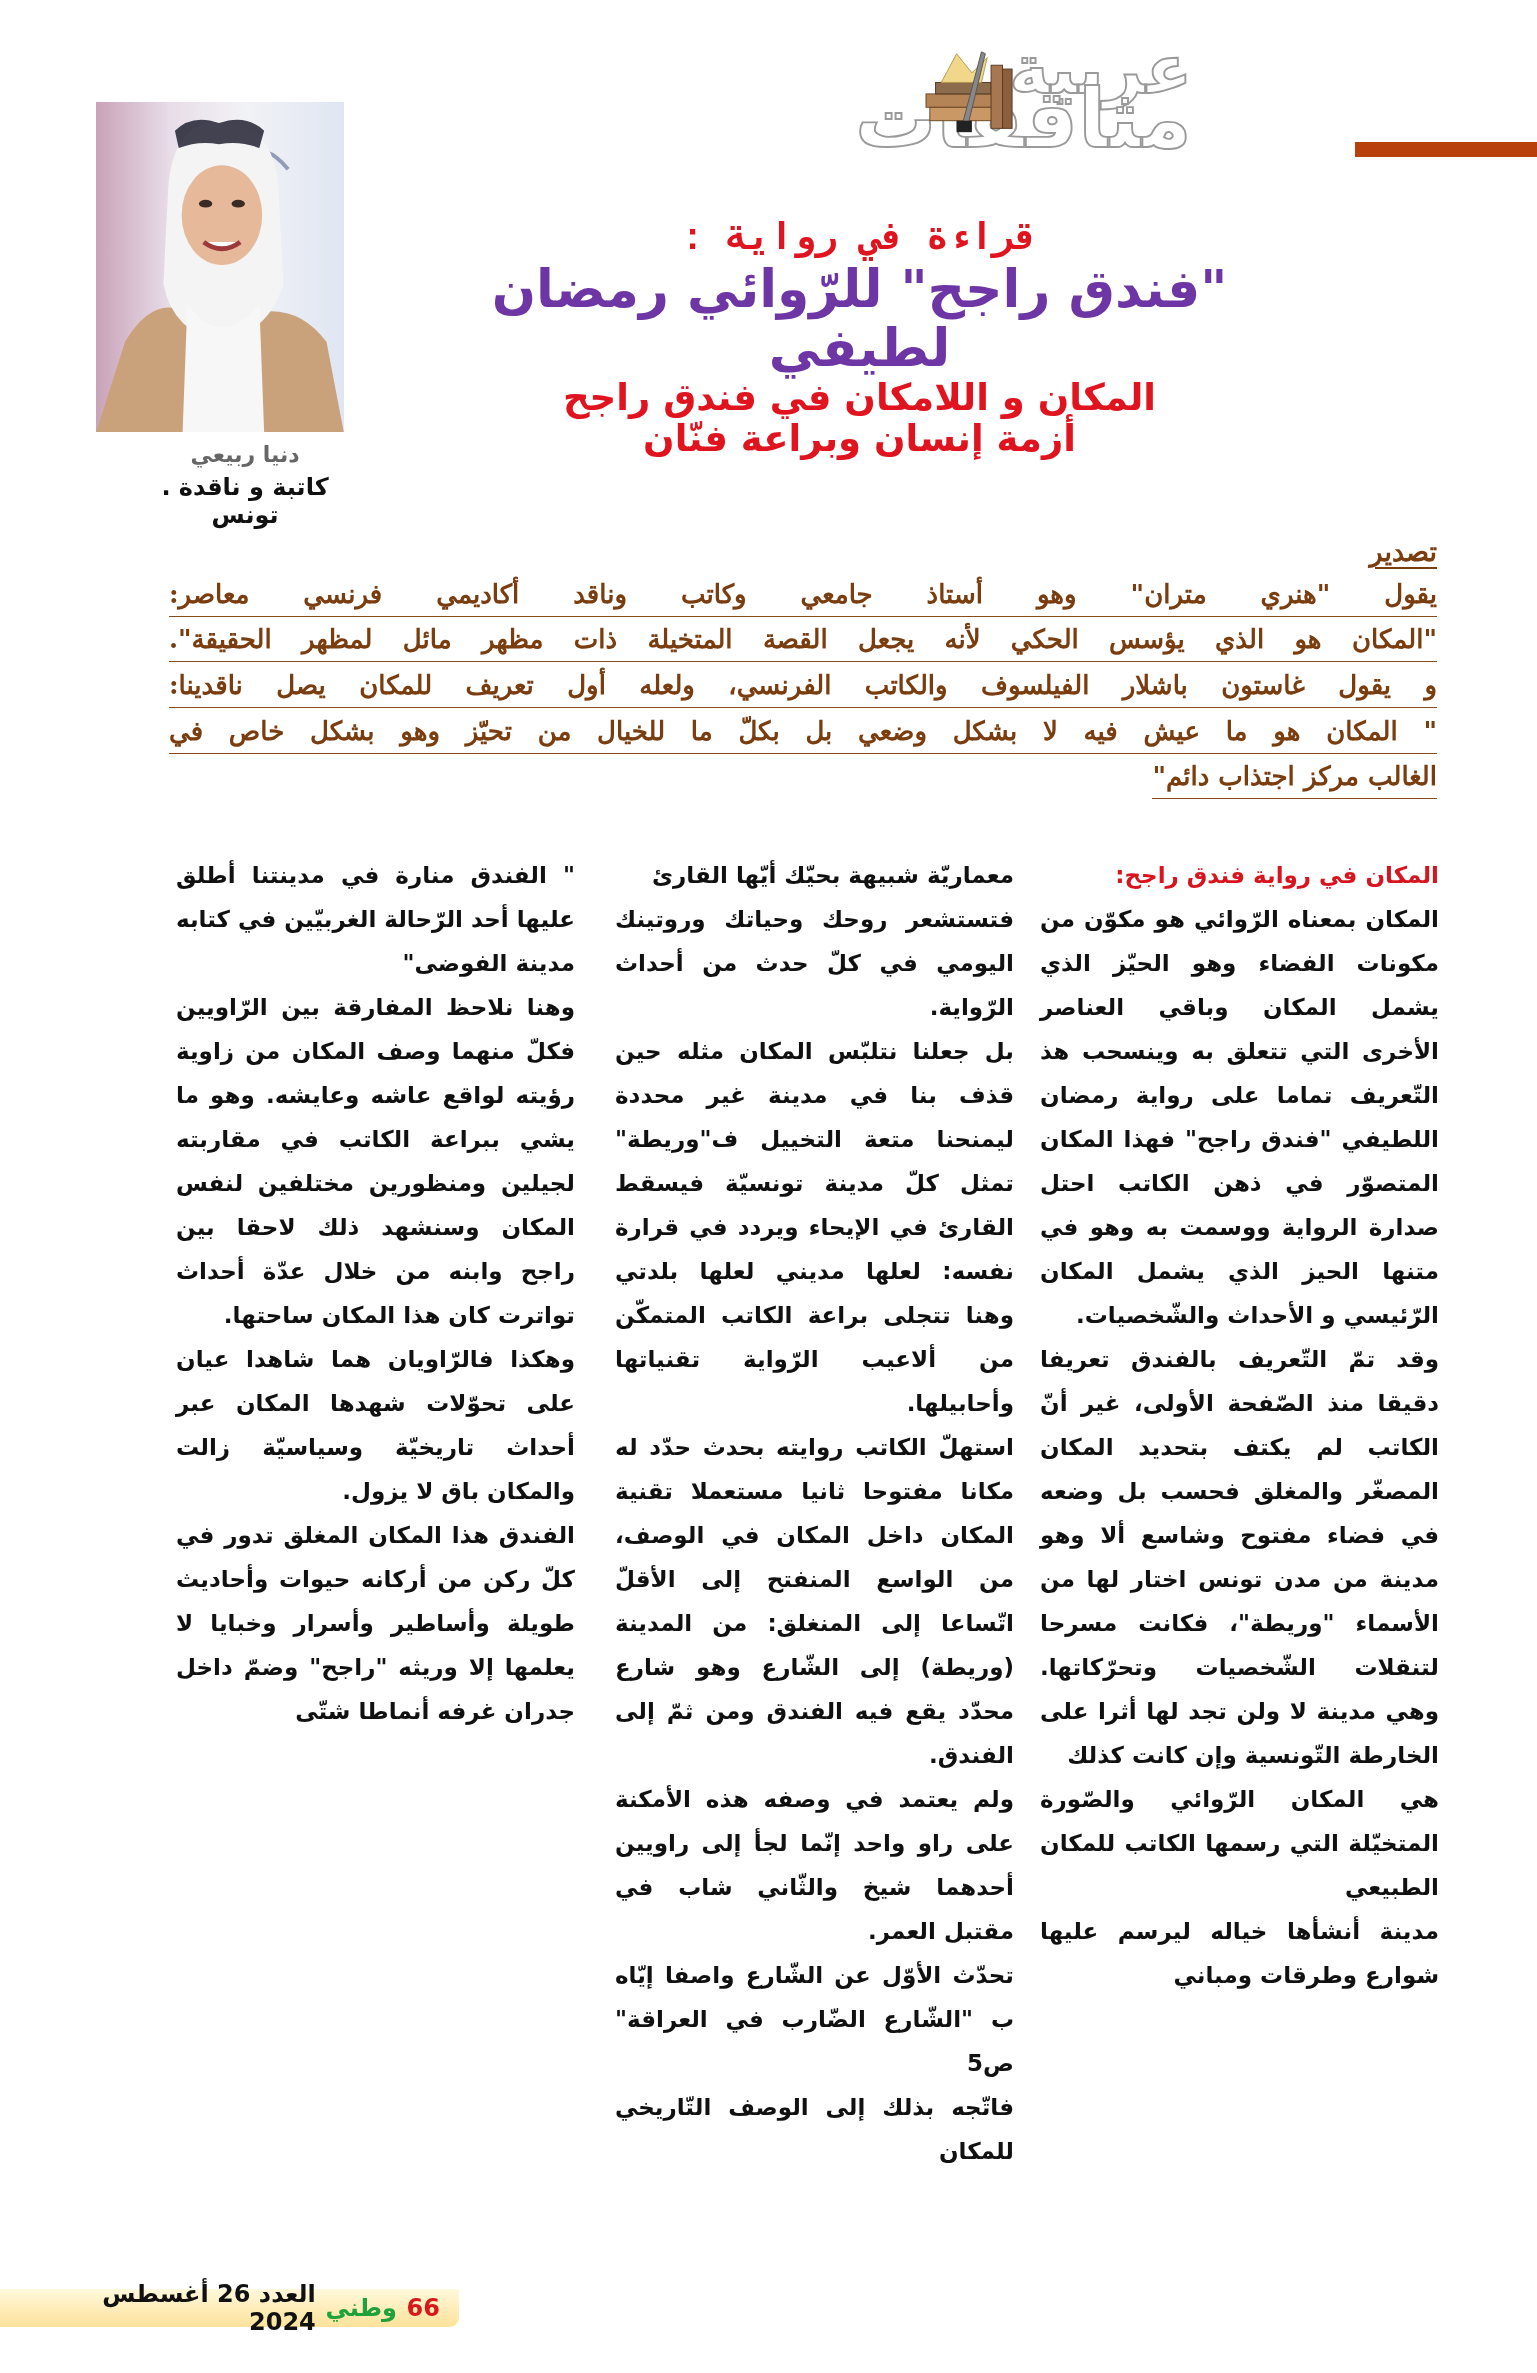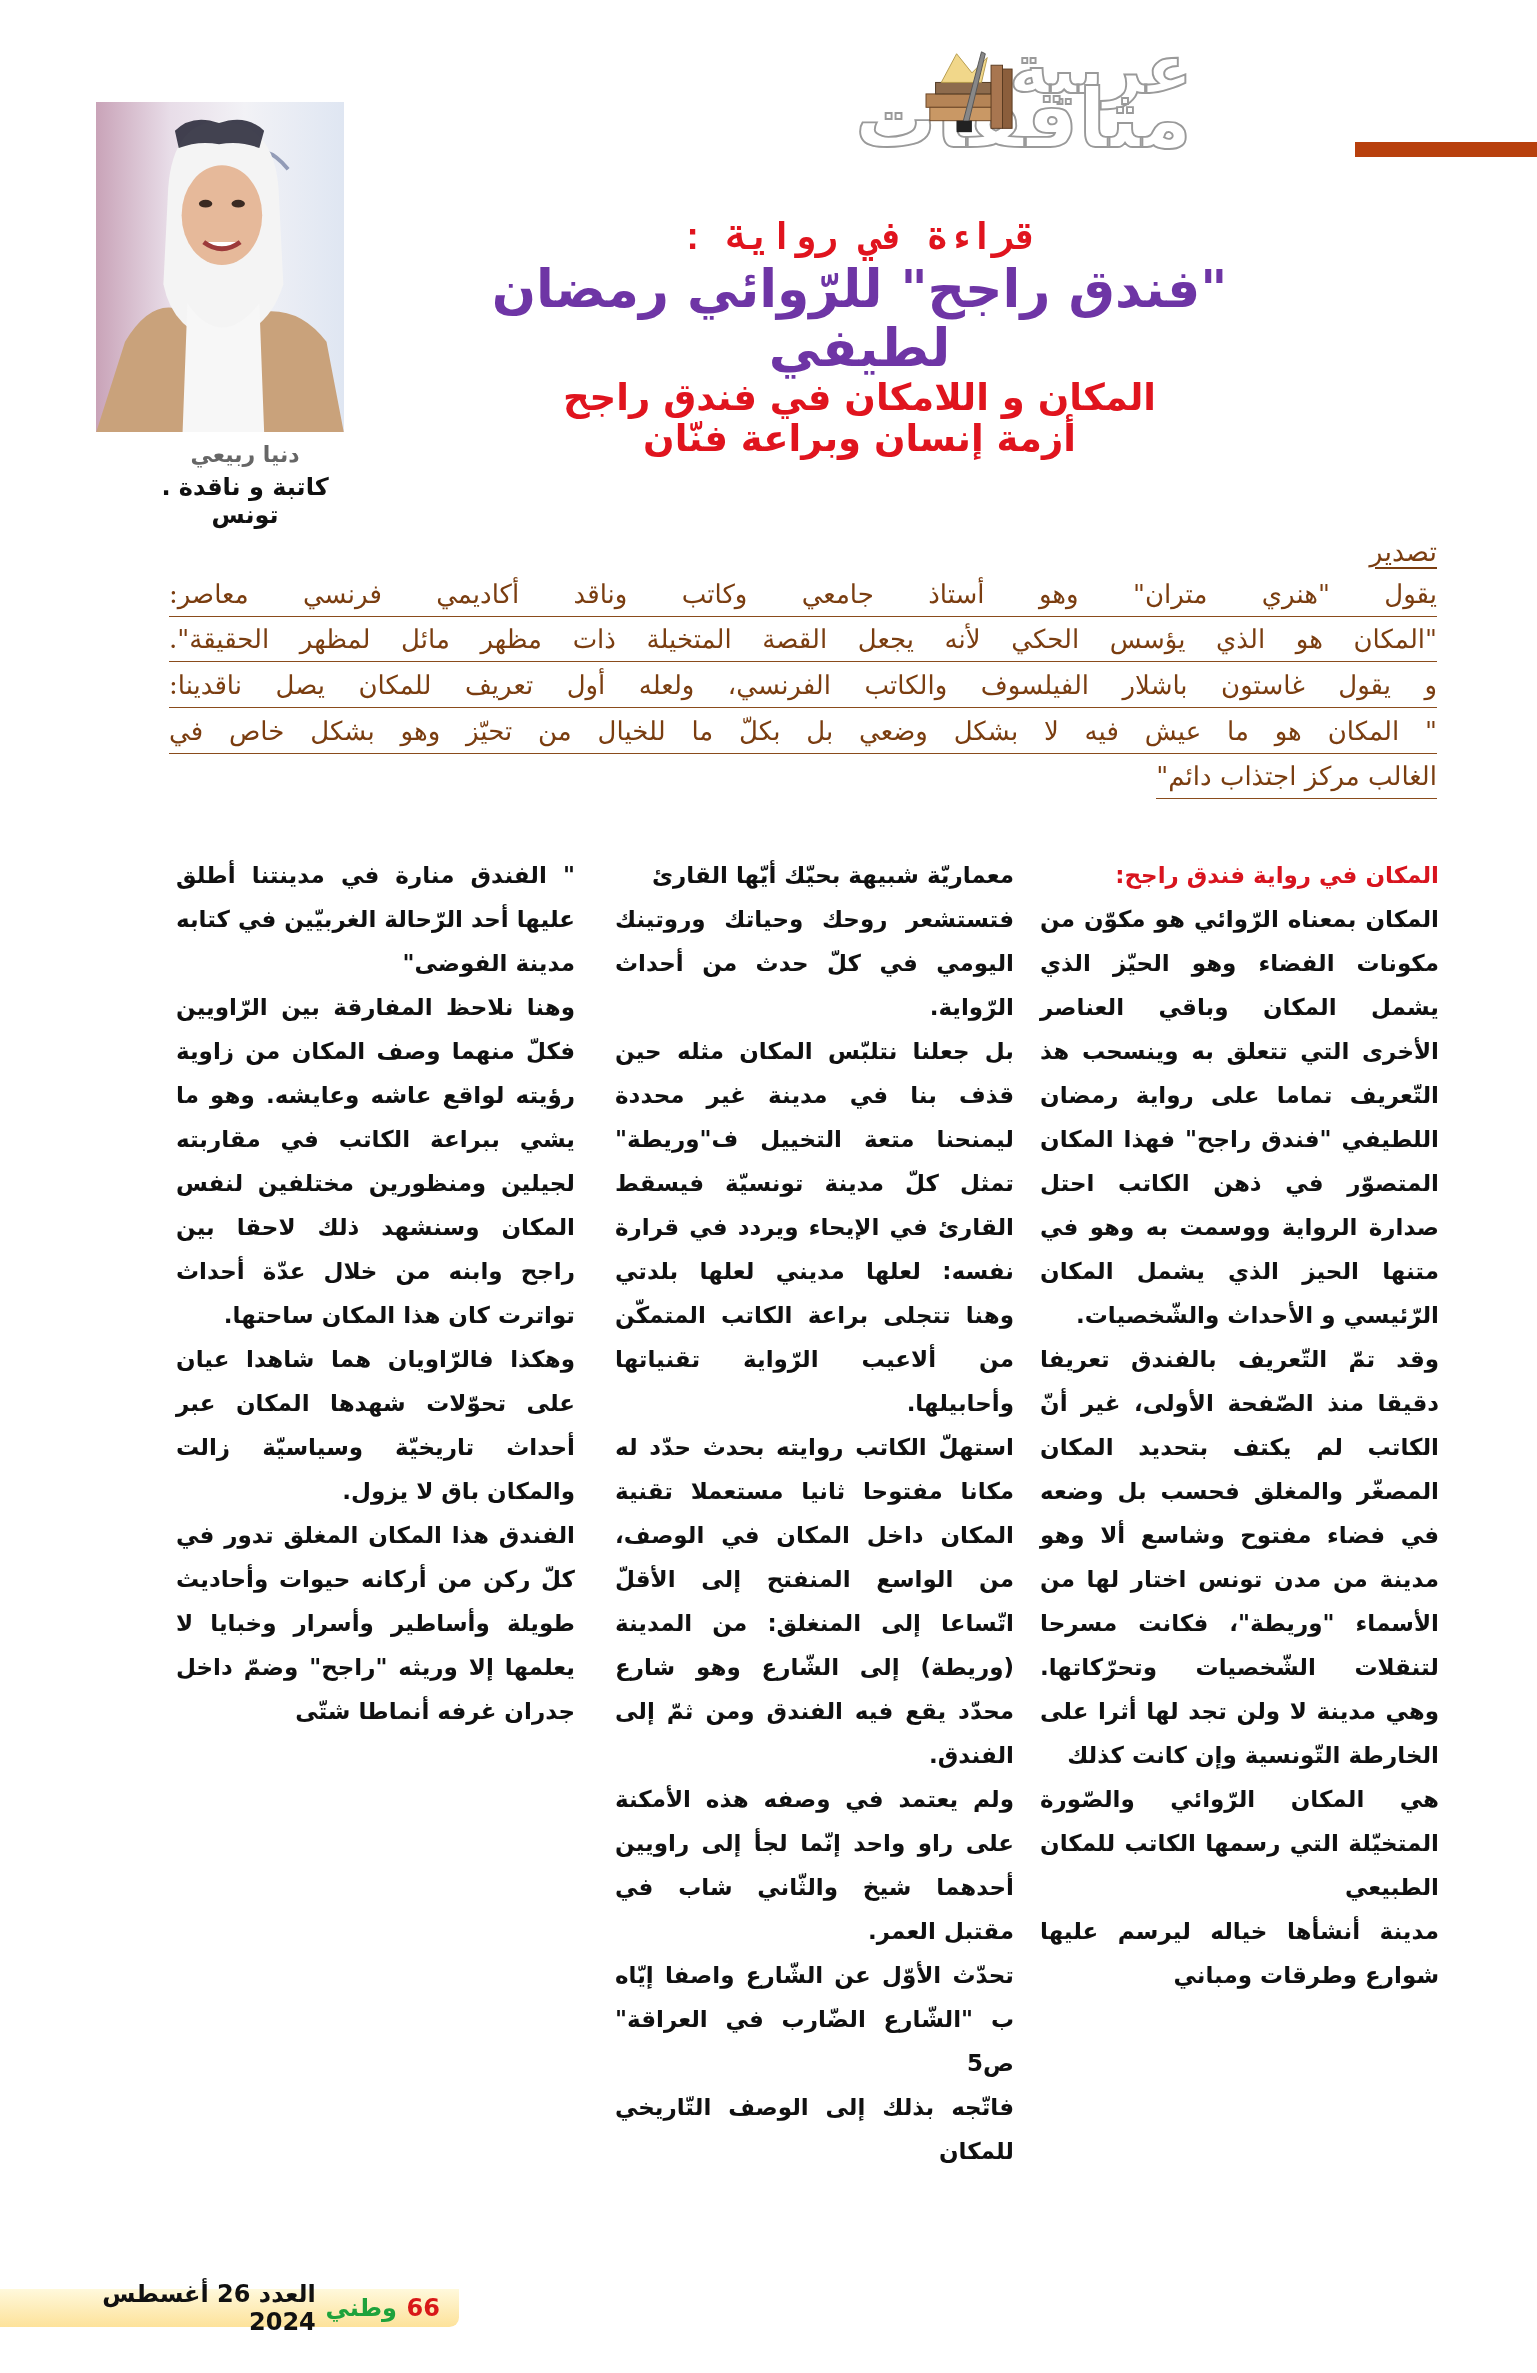--- a/index.html
+++ b/index.html
@@ -24,21 +24,21 @@
   .author-role { text-align: center; font-size: 24px; color: #111; font-weight: bold; margin-top: 6px; }
 
   
   .titles { position: absolute; left: 413px; top: 219px; width: 893px; text-align: center; font-family: "DejaVu Sans", sans-serif; font-weight: bold; line-height: 1.12; }
   .t-kicker { color: #e0141e; font-size: 37px; font-family: Liberation Mono, monospace; }
   .t-main { color: #6e35a5; font-size: 52px; }
   .t-sub1 { color: #e0141e; font-size: 37px; }
   .t-sub2 { color: #e0141e; font-size: 37px; }
 
   
-  .preface { position: absolute; left: 169px; top: 536px; width: 1268px; font-family: "DejaVu Serif", serif; font-weight: normal; color: #7a3d10; }
+  .preface { position: absolute; left: 169px; top: 536px; width: 1268px; font-family: "DejaVu Serif", serif; font-weight: bold; color: #7a3d10; }
   .preface-label { font-size: 27px; text-align: right; text-decoration: underline; text-underline-offset: 5.8px; margin-bottom: 7.7px; }
   .preface-line { font-size: 26px; line-height: 1.5; border-bottom: 1.9px solid #8a4c1c; padding-bottom: 1.9px; margin-bottom: 3.8px; text-align: justify; text-align-last: justify; white-space: nowrap; overflow: hidden; }
   .preface-line.last { text-align-last: right; display: inline-block; float: right; }
   .preface .clear { clear: both; }
 
   
   .col { position: absolute; top: 853px; width: 399px; font-family: "DejaVu Sans", sans-serif; font-weight: bold; font-size: 23px; line-height: 44px; text-align: justify; color: #111; }
   .col.c1 { left: 1040px; }
   .col.c2 { left: 615px; }
   .col.c3 { left: 176px; }

